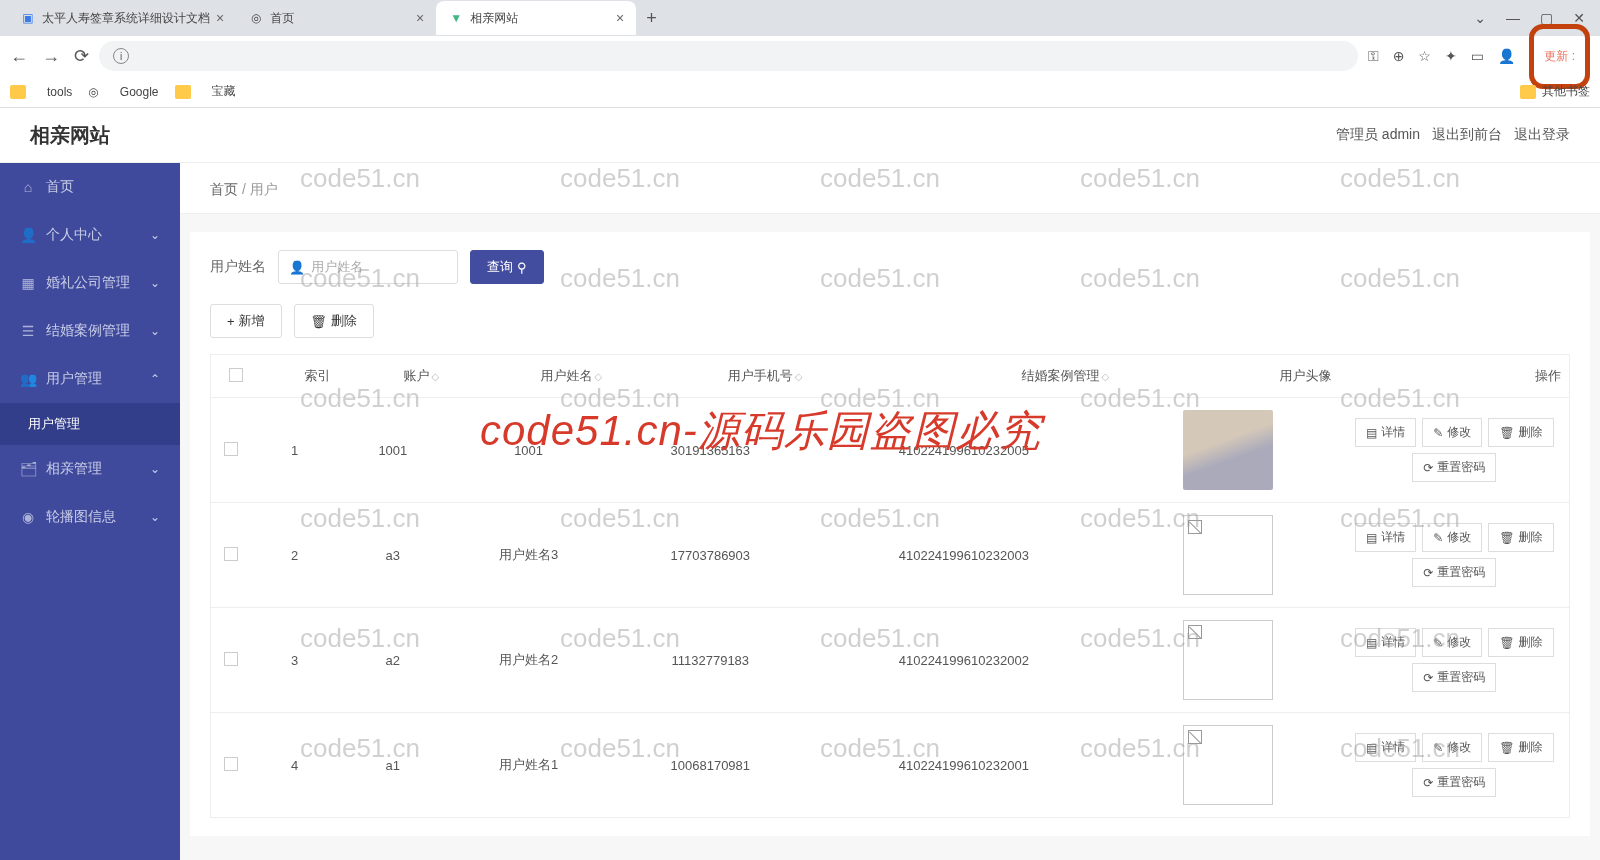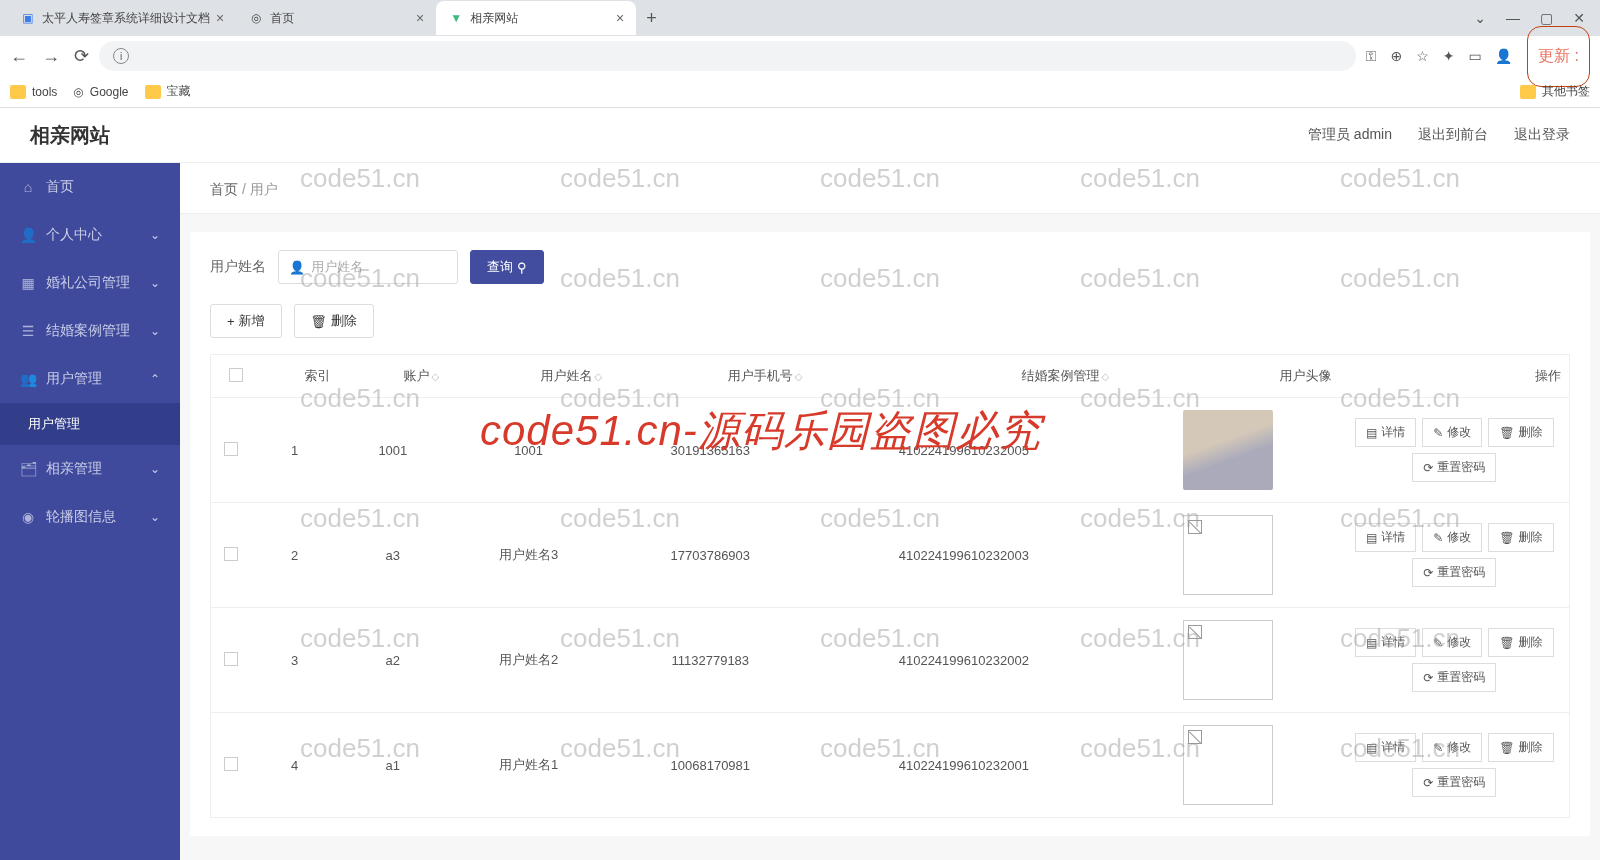--- a/index.html
+++ b/index.html
@@ -13,30 +13,30 @@
 .tab .favicon { width: 16px; height: 16px; display: flex; align-items: center; justify-content: center; font-size: 12px; }
 .tab .tab-title { flex: 1; white-space: nowrap; overflow: hidden; text-overflow: ellipsis; }
 .tab .close { color: #666; font-size: 14px; }
 .newtab { padding: 0 10px; font-size: 18px; color: #555; }
 .win-controls { margin-left: auto; display: flex; gap: 20px; padding-right: 15px; color: #555; }
 .addr-row { display: flex; align-items: center; height: 40px; background: #fff; padding: 0 10px; gap: 10px; }
 .nav-icons { display: flex; gap: 14px; color: #555; font-size: 18px; align-items: center; }
 .url-bar { flex: 1; display: flex; align-items: center; background: #f1f3f4; border-radius: 20px; height: 30px; padding: 0 14px; font-size: 13px; color: #555; gap: 8px; }
 .url-bar .info { width: 16px; height: 16px; border: 1px solid #888; border-radius: 50%; display: flex; align-items: center; justify-content: center; font-size: 10px; }
 .toolbar-icons { display: flex; gap: 14px; color: #555; align-items: center; }
-.update-btn { border: 1px solid #c2410c; color: #e87361; border-radius: 14px; padding: 19px 10px; font-size: 16px; }
+.update-btn { border: 5px solid #c2410c; color: #e87361; border-radius: 14px; padding: 19px 10px; font-size: 12px; }
 .bookmark-row { display: flex; align-items: center; height: 32px; background: #fff; padding: 0 10px; gap: 16px; border-bottom: 1px solid #ddd; font-size: 12px; }
-.bm-item { display: flex; align-items: center; gap: 6px; color: #444; }
+.bm-item { display: flex; align-items: center; gap: 21px; color: #444; }
 .bm-folder { width: 16px; height: 14px; background: #ffc94a; border-radius: 2px; }
 .other-bm { margin-left: auto; display:flex; align-items:center; gap:6px; }
 
 
 .app-header { height: 55px; display: flex; align-items: center; padding: 0 30px; border-bottom: 1px solid #eee; }
 .app-title { font-size: 20px; font-weight: bold; }
-.header-right { margin-left: auto; display: flex; gap: 26px; color: #555; font-size: 14px; }
+.header-right { margin-left: auto; display: flex; gap: 12px; color: #555; font-size: 14px; }
 
 
 .app-body { display: flex; height: calc(100% - 163px); }
 .sidebar { width: 180px; background: #3f4a9c; color: #c9cde8; display: flex; flex-direction: column; }
 .side-item { height: 48px; display: flex; align-items: center; padding: 0 20px; gap: 10px; font-size: 14px; cursor: pointer; }
 .side-item .chev { margin-left: auto; font-size: 12px; }
 .side-sub { height: 42px; display: flex; align-items: center; padding-left: 28px; background: #333e8a; color: #fff; font-size: 13px; }
 .side-icon { width: 16px; text-align: center; opacity: .8; }
 
 

